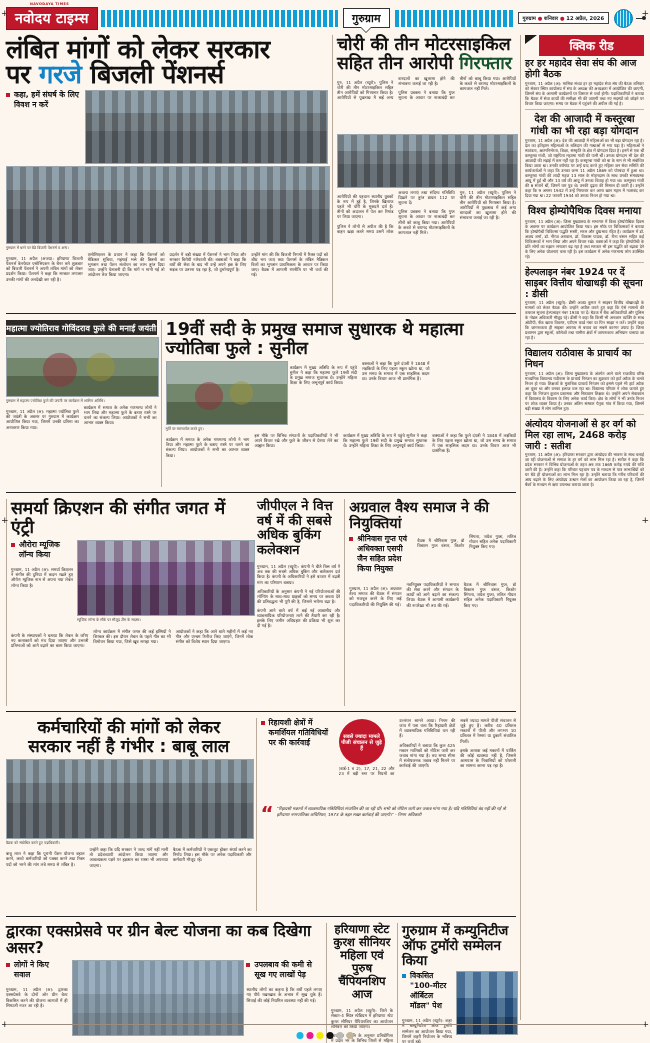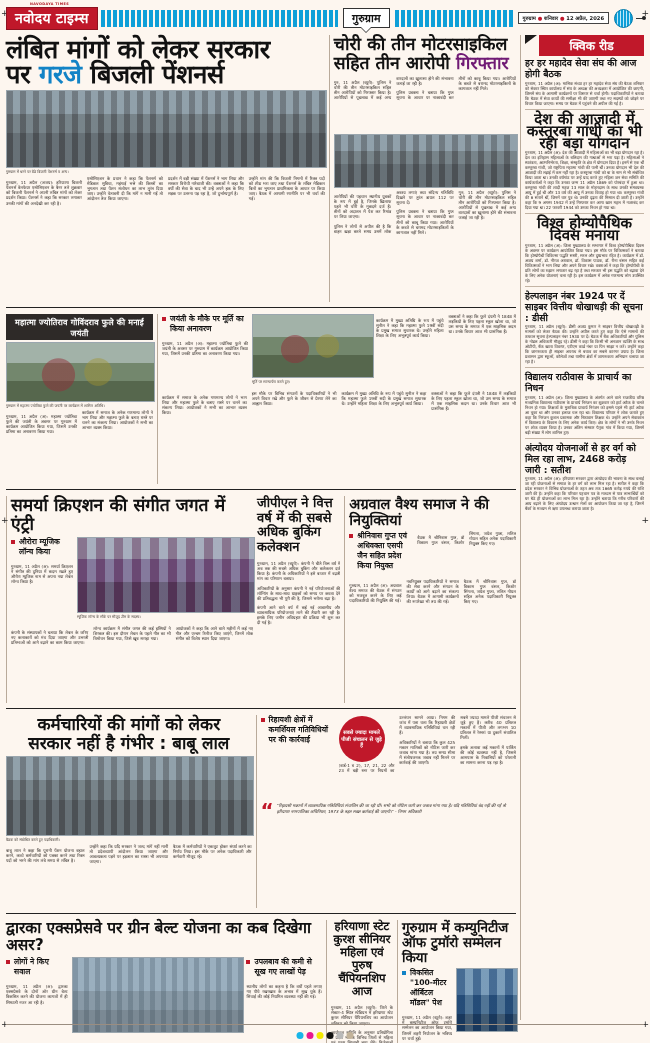--- a/index.html
+++ b/index.html
@@ -45,21 +45,21 @@
   
   .body{display:flex;gap:4px;margin-top:4px;height:985px;}
   .left{width:510px;display:flex;flex-direction:column;gap:3px;}
   .right{width:126px;border-left:1px solid #b9aa9a;padding-left:4px;
          display:flex;flex-direction:column;}
 
   h1.lead{font-size:25.5px;line-height:25px;font-weight:bold;color:#111;
           margin:2px 0 3px;letter-spacing:-.3px;}
   h1.lead .hl{color:#1283c6;}
   h2.sec{font-size:17.5px;line-height:19px;font-weight:bold;color:#111;margin:0 0 3px;}
-  h2.sec .hl{color:#701a75;}
+  h2.sec .hl{color:#14532d;}
   h3.small{font-size:13px;line-height:14.5px;font-weight:bold;color:#111;margin:0 0 3px;}
   .rule{border-top:1.4px solid #222;margin:2px 0 3px;}
 
   .kicker{font-size:7.6px;line-height:10px;font-weight:bold;color:#111;
           margin-bottom:3px;padding-left:8px;position:relative;}
   .kicker::before{content:"";position:absolute;left:0;top:2.5px;width:4px;height:4px;
           background:#c0182a;}
   .kicker.blue::before{background:#1283c6;}
 
   
@@ -104,21 +104,21 @@
           text-align:center;padding:2px 0;letter-spacing:.2px;}
 
   
   .qr-head{position:relative;height:20px;margin-bottom:2px;}
   .qr-tab{background:#c0182a;color:#fff;font-weight:bold;font-size:12px;
           padding:2px 0;text-align:center;margin-left:14px;}
   .qr-flag{position:absolute;left:0;top:0;width:0;height:0;
            border-top:9px solid #1d1b1a;border-right:12px solid transparent;}
   .qr-item{border-bottom:.7px solid #c3b4a4;padding-bottom:3px;margin-bottom:3px;}
   .qr-title{font-size:7.3px;line-height:9px;font-weight:bold;color:#111;margin-bottom:1.5px;}
-  .qr-title.big{font-size:15px;line-height:12px;text-align:center;}
+  .qr-title.big{font-size:10px;line-height:12px;text-align:center;}
   .qr-title.med{font-size:9.3px;line-height:11px;}
   .rtxt{font-size:4px;line-height:5px;color:#2a2420;text-align:justify;}
 
   
   .stamp{width:46px;height:46px;border-radius:50%;background:#c0182a;color:#fff;
          display:flex;align-items:center;justify-content:center;text-align:center;
          font-size:5.2px;line-height:6.4px;font-weight:bold;float:left;
          margin:1px 3px 1px 0;padding:2px;box-sizing:border-box;}
   .quote{display:flex;gap:3px;align-items:flex-start;margin-top:2px;}
   .qmark{color:#c0182a;font-size:20px;line-height:14px;font-weight:bold;flex:0 0 auto;}
@@ -167,20 +167,26 @@
 
     <div class="left">
 
       <div class="flexrow">
 
         <div style="width:322px">
           <h1 class="lead">
             <span>लंबित मांगों को लेकर सरकार</span><br>
             <span>पर </span><span class="hl">गरजे</span><span> बिजली पेंशनर्स</span>
           </h1>
+          <div class="flexrow">
+            <div style="width:75px">
+              <div class="kicker">कहा, हमें संघर्ष के लिए विवश न करें</div>
+            </div>
+            <div class="photo crowd" style="width:243px;height:72px"></div>
+          </div>
           <div class="photo crowd" style="width:100%;height:76px;margin-top:2px"></div>
           <div class="cap">गुरुग्राम में धरने पर बैठे बिजली पेंशनर्स व अन्य।</div>
           <div class="txt cols4" style="height:56px;margin-top:2px">
             <p>गुरुग्राम, 11 अप्रैल (अजय): हरियाणा बिजली पेंशनर्स वेलफेयर एसोसिएशन के बैनर तले शुक्रवार को बिजली पेंशनर्स ने अपनी लंबित मांगों को लेकर प्रदर्शन किया। पेंशनर्स ने कहा कि सरकार लगातार उनकी मांगों की अनदेखी कर रही है।</p>
             <p>एसोसिएशन के प्रधान ने कहा कि पेंशनर्स को मेडिकल सुविधा, महंगाई भत्ते की किस्तों का भुगतान तथा पेंशन संशोधन का लाभ तुरंत दिया जाए। उन्होंने चेतावनी दी कि मांगें न मानी गईं तो आंदोलन तेज किया जाएगा।</p>
             <p>प्रदर्शन में बड़ी संख्या में पेंशनर्स ने भाग लिया और सरकार विरोधी नारेबाजी की। वक्ताओं ने कहा कि वर्षों की सेवा के बाद भी उन्हें अपने हक के लिए सड़क पर उतरना पड़ रहा है, जो दुर्भाग्यपूर्ण है।</p>
             <p>उन्होंने मांग की कि बिजली निगमों में रिक्त पदों को शीघ्र भरा जाए तथा पेंशनर्स के लंबित मेडिकल बिलों का भुगतान प्राथमिकता के आधार पर किया जाए। बैठक में आगामी रणनीति पर भी चर्चा की गई।</p>
           </div>
         </div>
 
@@ -210,27 +216,22 @@
           <div class="banner">महात्मा ज्योतिराव गोविंदराव फुले की मनाई जयंती</div>
           <div class="photo flower" style="width:100%;height:58px;margin-top:2px"></div>
           <div class="cap">गुरुग्राम में महात्मा ज्योतिबा फुले की जयंती पर कार्यक्रम में शामिल अतिथि।</div>
           <div class="txt cols2" style="height:74px;margin-top:2px">
             <p>गुरुग्राम, 11 अप्रैल (अ): महात्मा ज्योतिबा फुले की जयंती के अवसर पर गुरुग्राम में कार्यक्रम आयोजित किया गया, जिसमें उनकी प्रतिमा का अनावरण किया गया।</p>
             <p>कार्यक्रम में समाज के अनेक गणमान्य लोगों ने भाग लिया और महात्मा फुले के बताए रास्ते पर चलने का संकल्प लिया। आयोजकों ने सभी का आभार व्यक्त किया।</p>
           </div>
         </div>
 
         <div style="width:354px;border-left:.7px solid #b9aa9a;padding-left:4px">
-          <div class="flexrow">
-            <div style="width:86px">
-              <div class="kicker">जयंती के मौके पर मूर्ति का किया अनावरण</div>
-              <div class="txt" style="height:52px">
-                <p>गुरुग्राम, 11 अप्रैल (अ): महात्मा ज्योतिबा फुले की जयंती के अवसर पर गुरुग्राम में कार्यक्रम आयोजित किया गया, जिसमें उनकी प्रतिमा का अनावरण किया गया।</p>
-              </div>
-            </div>
+          <h2 class="sec">19वीं सदी के प्रमुख समाज सुधारक थे महात्मा ज्योतिबा फुले : सुनील</h2>
+          <div class="flexrow">
             <div style="width:120px">
               <div class="photo flower" style="width:100%;height:62px"></div>
               <div class="cap">मूर्ति पर माल्यार्पण करते हुए।</div>
             </div>
             <div style="width:140px">
               <div class="txt cols2" style="height:68px">
                 <p>कार्यक्रम में मुख्य अतिथि के रूप में पहुंचे सुनील ने कहा कि महात्मा फुले 19वीं सदी के प्रमुख समाज सुधारक थे। उन्होंने महिला शिक्षा के लिए अभूतपूर्व कार्य किया।</p>
                 <p>वक्ताओं ने कहा कि फुले दंपती ने 1848 में लड़कियों के लिए पहला स्कूल खोला था, जो उस समय के समाज में एक साहसिक कदम था। उनके विचार आज भी प्रासंगिक हैं।</p>
               </div>
             </div>

